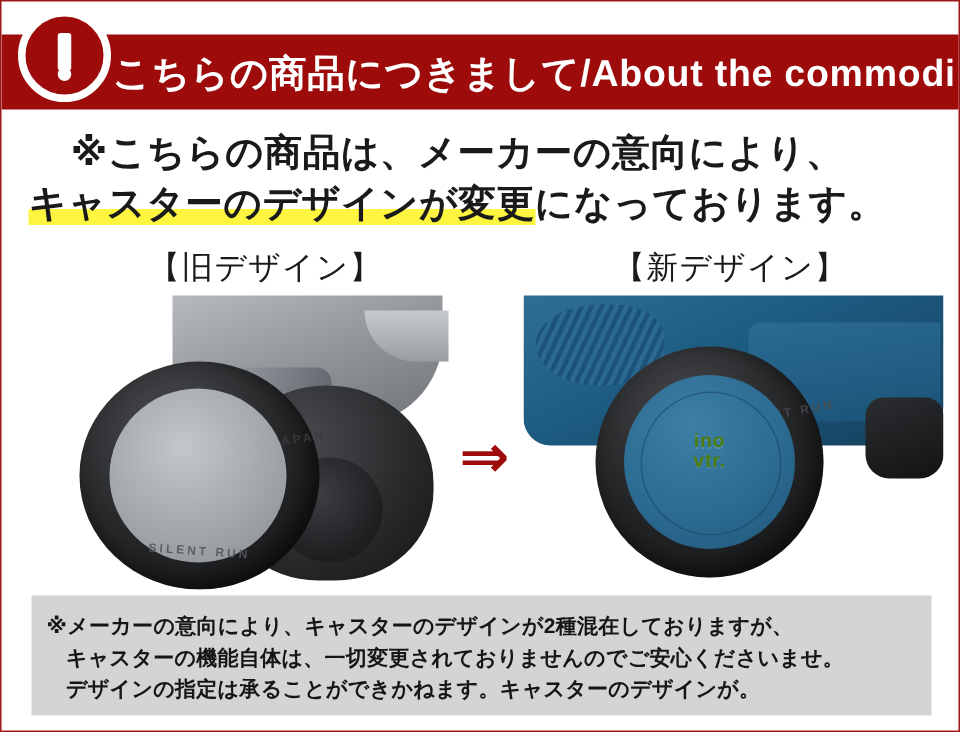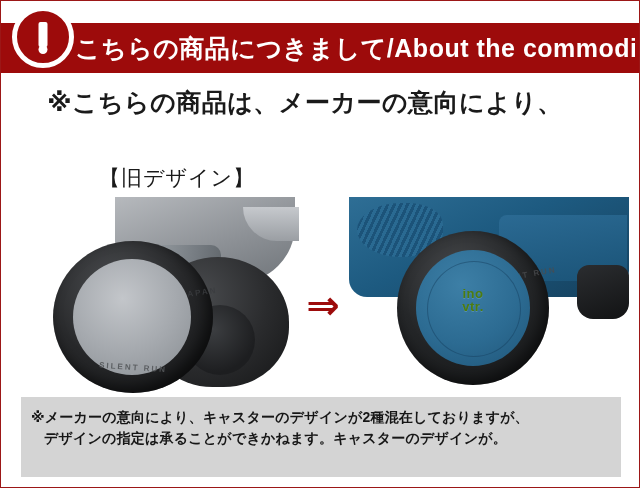--- a/index.html
+++ b/index.html
@@ -369,24 +369,26 @@
   <div class="banner"></div>
   <div class="banner-title">こちらの商品につきまして/About the commodity</div>
 
   <div class="alert-badge">
     <span class="bang-stem"></span>
     <span class="bang-dot"></span>
   </div>
 
   <div class="lead">
     <div class="line">※こちらの商品は、メーカーの意向により、</div>
+    <div class="line"><span class="hl">キャスターのデザインが変更</span><span>になっております。</span></div>
   </div>
 
   <div class="caption-row">
     <div class="caption old">【旧デザイン】</div>
+    <div class="caption new">【新デザイン】</div>
   </div>
 
   <div class="photos">
 
     <div class="photo old">
       <div class="lug-grey-body"></div>
       <div class="lug-grey-lip"></div>
       <div class="lug-grey-neck"></div>
       <div class="caster-dark-housing"></div>
       <div class="caster-hub-dark"></div>
@@ -411,16 +413,17 @@
         <div>ino</div>
         <div>vtr.</div>
       </div>
     </div>
   </div>
 
   <div class="arrow">⇒</div>
 
   <div class="note-box">
     <div class="note-line">※メーカーの意向により、キャスターのデザインが2種混在しておりますが、</div>
+    <div class="note-line indent">キャスターの機能自体は、一切変更されておりませんのでご安心くださいませ。</div>
     <div class="note-line indent">デザインの指定は承ることができかねます。キャスターのデザインが。</div>
   </div>
 
 </div>
 
 </body></html>

